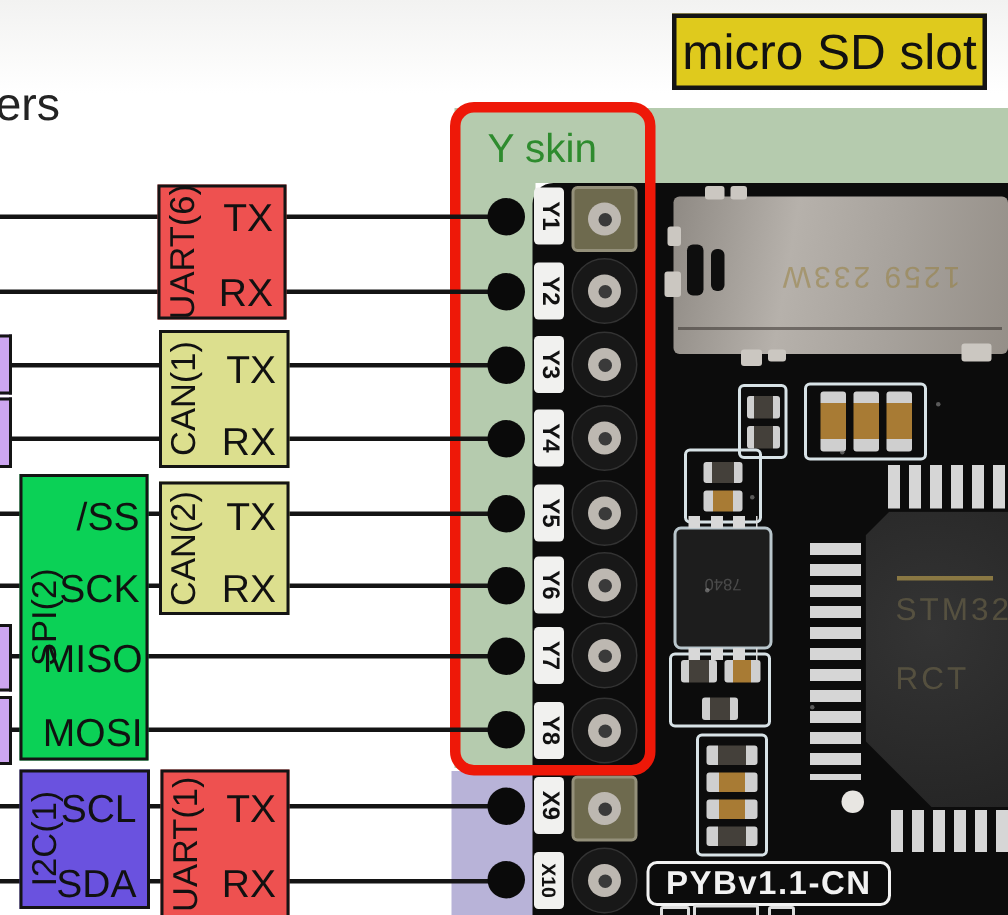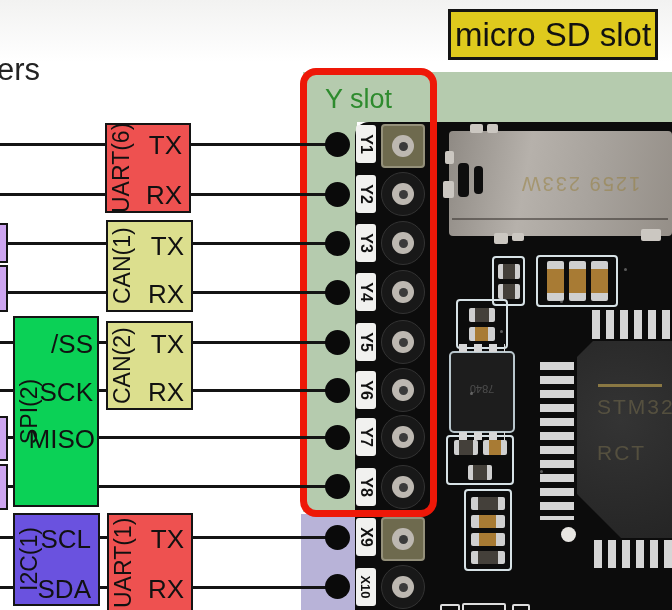--- a/index.html
+++ b/index.html
@@ -130,20 +130,21 @@
   <div class="mcu">
     <div class="armline"></div>
     <div class="faint" style="top:54px">STM32</div>
     <div class="faint" style="top:100px">RCT</div>
   </div>
   <div class="pinsv" style="left:540px;top:362px;width:34px;height:158px"></div>
   <div class="pinsh" style="left:592px;top:310px;width:80px;height:29px"></div>
   <div class="pinsh" style="left:594px;top:540px;width:78px;height:28px"></div>
   <div class="pin1dot"></div>
 
+  <div class="pyb">PYBv1.1-CN</div>
   <div class="frag" style="left:440px;top:604px;width:16px;height:8px"></div>
   <div class="frag" style="left:462px;top:603px;width:40px;height:9px"></div>
   <div class="frag" style="left:512px;top:604px;width:14px;height:8px"></div>
   <div class="speck" style="left:500px;top:330px"></div>
   <div class="speck" style="left:560px;top:300px"></div>
   <div class="speck" style="left:624px;top:268px"></div>
   <div class="speck" style="left:470px;top:392px"></div>
   <div class="speck" style="left:540px;top:470px"></div>
 
   <div class="ylabel" style="top:134px">Y1</div>
@@ -202,21 +203,21 @@
         <div class="ctr"></div>
       </div>
     </div>
   <div class="hole" style="top:565px">
       <div class="ring">
         <div class="ctr"></div>
       </div>
     </div>
 
   <div class="redbox"></div>
-  <div class="yskin">Y slot</div>
+  <div class="yskin">Y skin</div>
 
   <div class="sdlabel">micro SD slot</div>
 
   <div class="wire" style="top:143px"></div>
   <div class="wire" style="top:193px"></div>
   <div class="wire" style="top:242px"></div>
   <div class="wire" style="top:291px"></div>
   <div class="wire" style="top:341px"></div>
   <div class="wire" style="top:389px"></div>
   <div class="wire" style="top:436px"></div>
@@ -237,20 +238,21 @@
   <div class="pbox can1">
     <div class="vlabel">CAN(1)</div>
     <div class="pin" style="top:10px">TX</div>
     <div class="pin" style="top:58px">RX</div>
   </div>
   <div class="pbox spi2">
     <div class="vlabel">SPI(2)</div>
     <div class="pin" style="top:12px;right:4px">/SS</div>
     <div class="pin" style="top:60px;right:4px">SCK</div>
     <div class="pin" style="top:107px;right:2px">MISO</div>
+    <div class="pin" style="top:156px;right:2px">MOSI</div>
   </div>
   <div class="pbox can2">
     <div class="vlabel">CAN(2)</div>
     <div class="pin" style="top:7px">TX</div>
     <div class="pin" style="top:55px">RX</div>
   </div>
   <div class="pbox i2c1">
     <div class="vlabel">I2C(1)</div>
     <div class="pin" style="top:10px">SCL</div>
     <div class="pin" style="top:60px">SDA</div>

